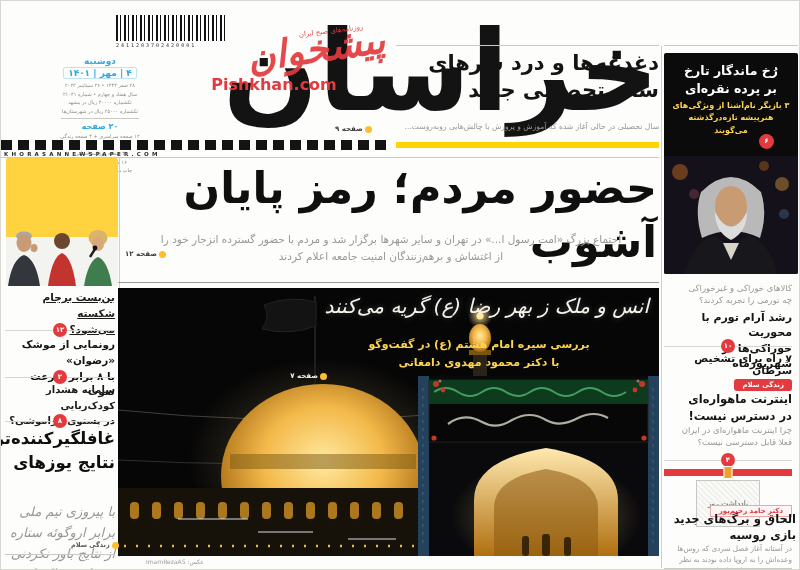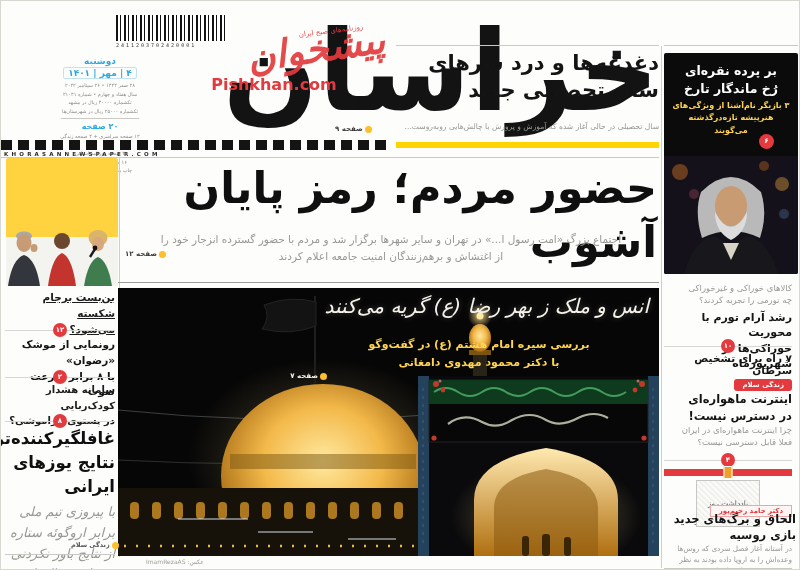--- a/index.html
+++ b/index.html
@@ -230,33 +230,32 @@
       <div>در پستوی فراموشی؟</div>
   </div>
   <div class="a divb" style="left:4px;top:413px;width:110px;">
     <div class="ln"></div>
       <div class="badge">۸</div>
       <div class="ln"></div>
   </div>
   <div class="a rtl right" style="left:4px;top:426px;width:110px;font-size:16.5px;font-weight:900;line-height:1.45;color:#0f0f0f;">
     <div>غافلگیرکننده‌ترین</div>
     <div>نتایج یوزهای</div>
-    <div>ایرانی</div>
   </div>
   <div class="a rtl right lead" style="left:4px;top:501px;width:110px;font-size:13px;line-height:1.6;font-style:italic;">با پیروزی تیم ملی برابر اروگوئه ستاره از نتایج باور نکردنی یوزها در سال‌های قبل گفتیم</div>
   <div class="a pm rtl" style="left:70px;top:540px;font-size:6.5px;color:#555;"><span class="moon"></span><span>زندگی سلام</span></div>
   <div class="a hl" style="left:4px;top:553px;width:110px;"></div>
 
   <div class="a" style="left:663px;top:0;width:134px;height:570px;">
     <div class="hl a" style="left:0;top:44px;width:134px;"></div>
 
     <div class="a blackbox" style="left:0;top:52px;width:134px;height:221px;">
       <div class="rtl center" style="padding-top:9px;color:#fff;font-size:12.5px;font-weight:800;line-height:1.4;">
+        <div>رُخ ماندگار تارخ</div>
         <div>بر پرده نقره‌ای</div>
-        <div>رُخ ماندگار تارخ</div>
       </div>
       <div class="rtl center ylw" style="margin-top:3px;font-size:8px;font-weight:bold;line-height:1.55;">
         <div>۳ بازیگر نام‌آشنا از ویژگی‌های</div>
         <div>هنرپیشه تازه‌درگذشته</div>
         <div>می‌گویند</div>
       </div>
       <div class="badge a" style="left:95px;top:81px;width:15px;height:15px;">۶</div>
       <svg class="a" style="left:0;bottom:0;" width="134" height="118" viewBox="0 0 134 118">
         <rect width="134" height="118" fill="#15111a"></rect>
         <circle cx="16" cy="16" r="8" fill="#c06a22" opacity=".5"></circle>

